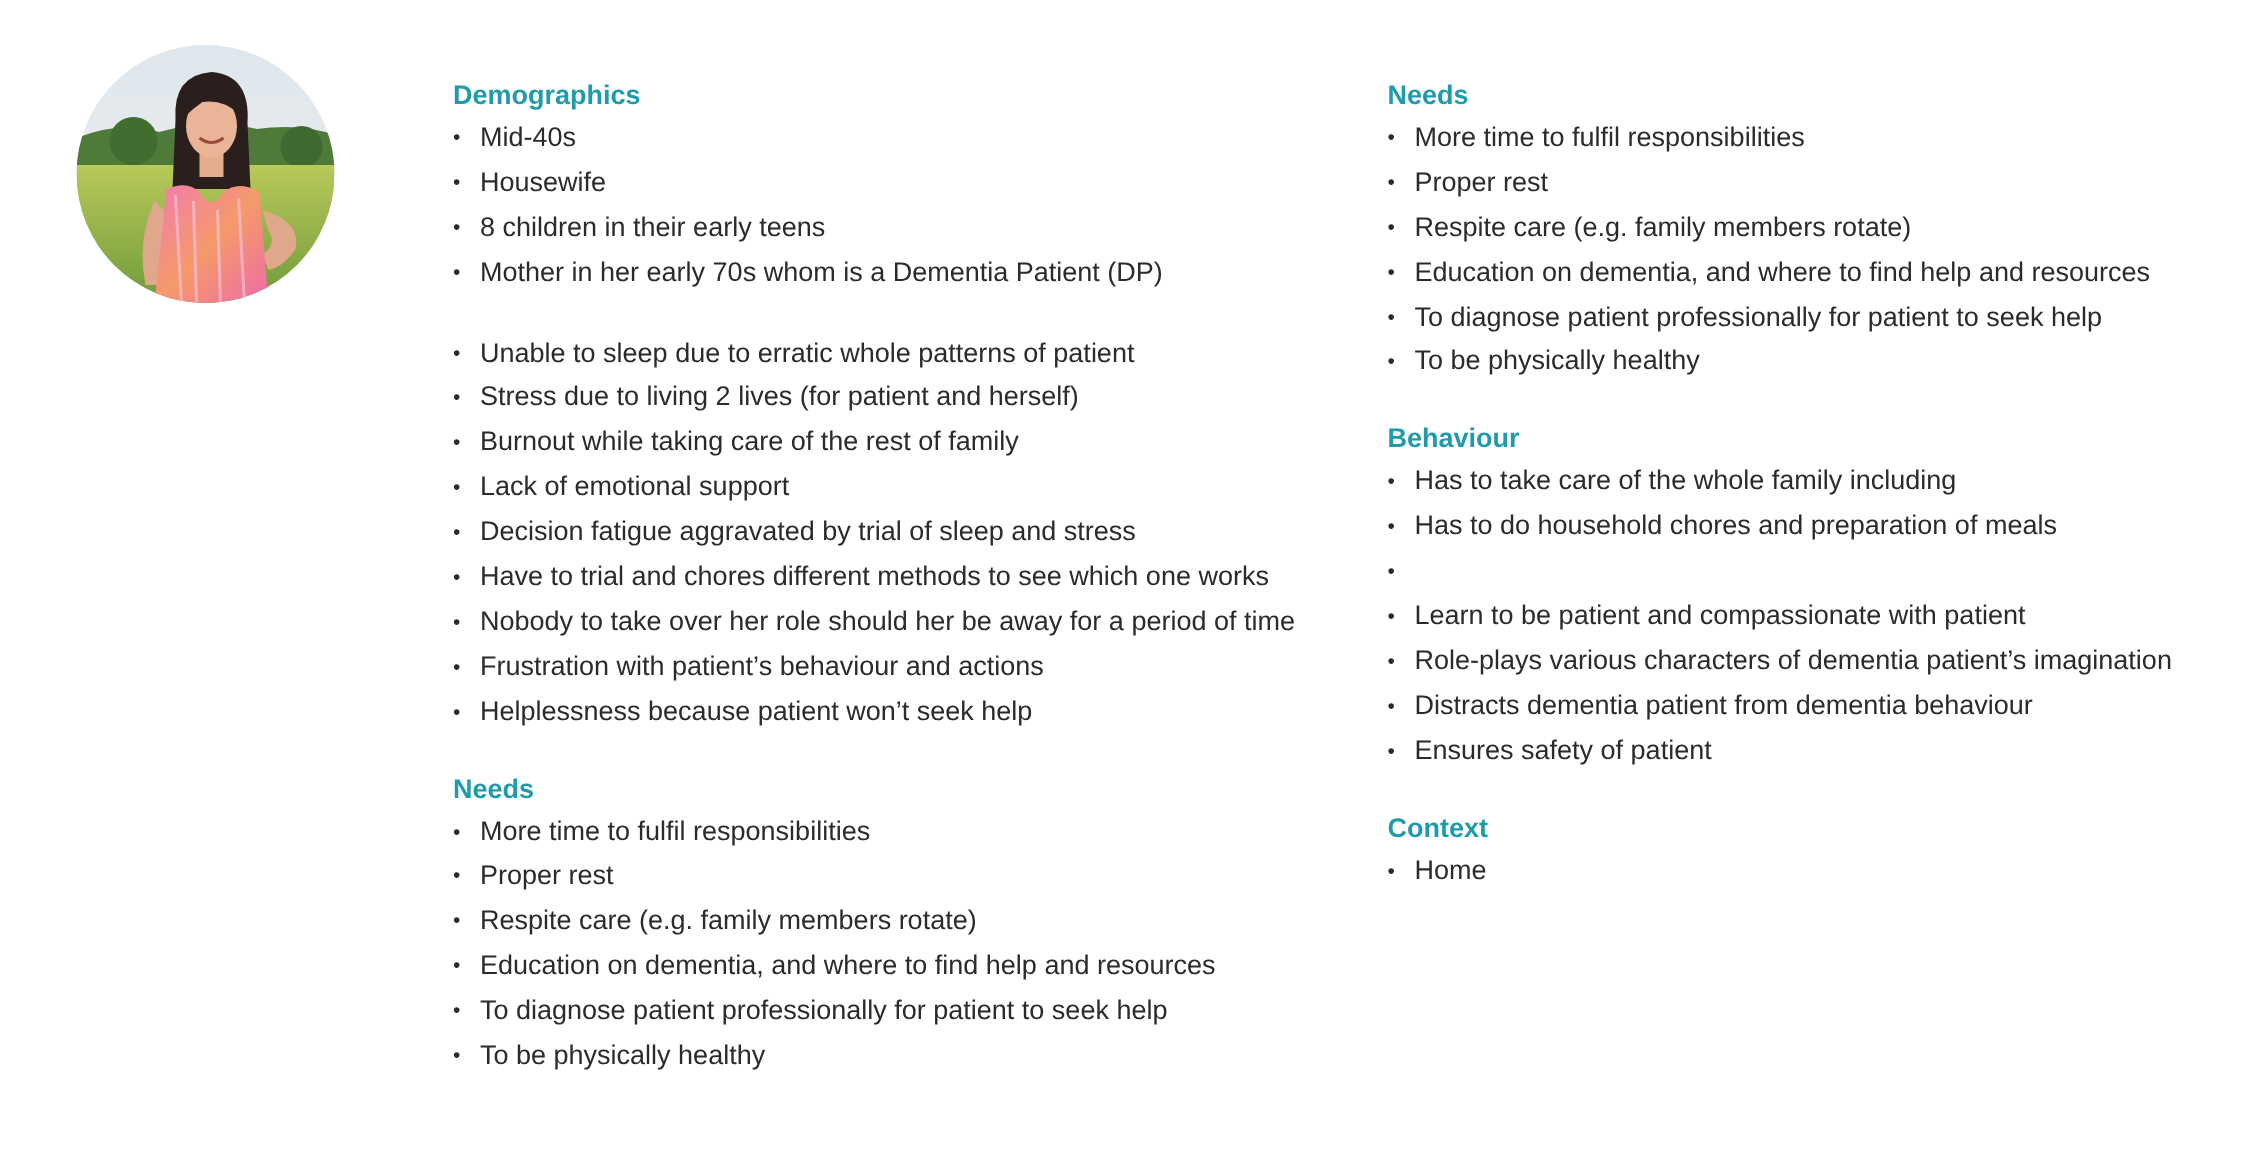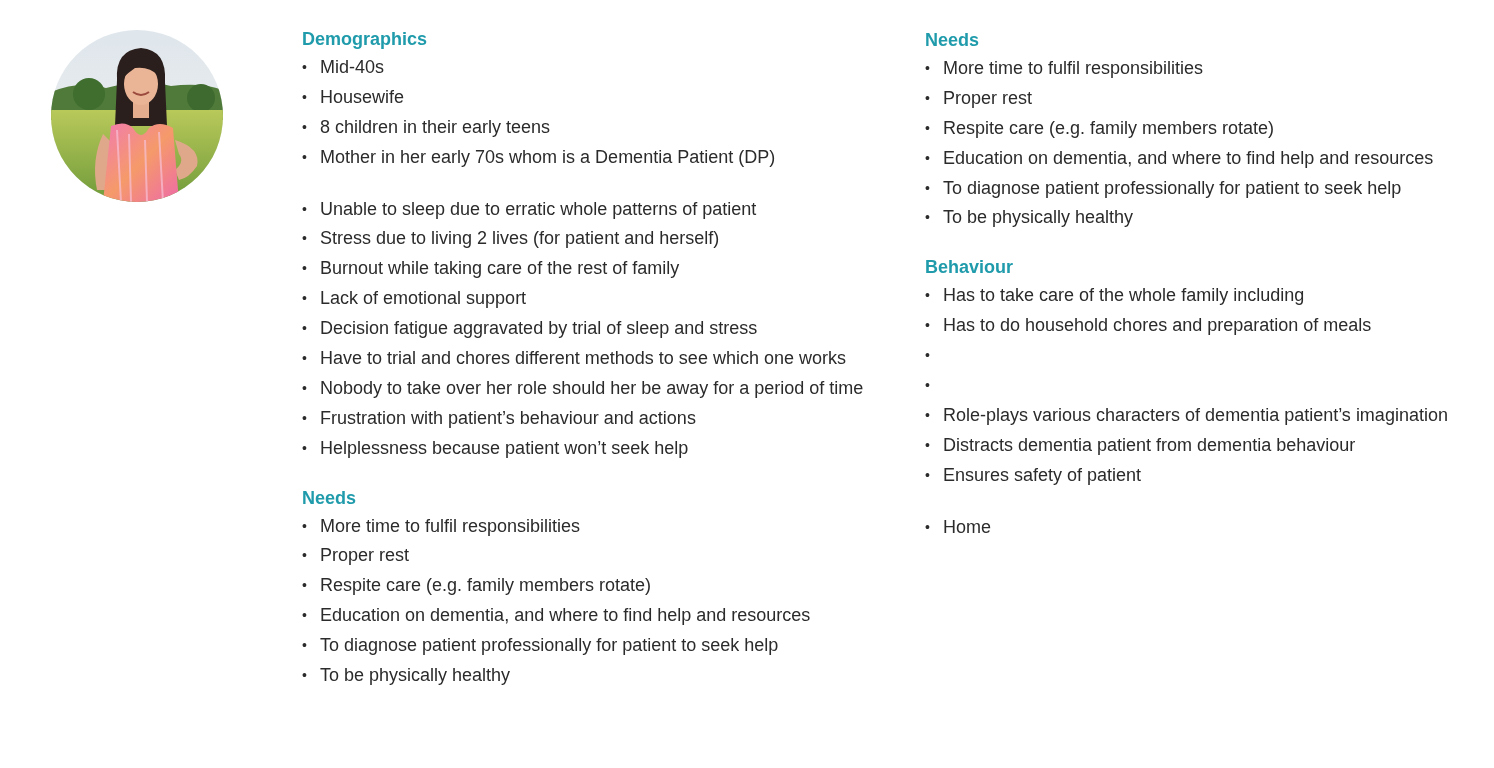--- a/index.html
+++ b/index.html
@@ -26,21 +26,21 @@
     }
     .avatar svg { display: block; width: 100%; height: 100%; }
 
     .column {
       position: absolute;
       top: 27px;
     }
     .col-left { left: 302px; }
     .col-right { left: 925px; }
 
-    .section { margin-bottom: 22px; }
+    .section { margin-bottom: 22px; margin-top: 24px; }
     .section-title {
       font-size: 18px;
       font-weight: bold;
       color: #1f9bab;
       height: 24px;
       line-height: 24px;
       margin: 0 0 2px 0;
     }
     ul.items {
       list-style: none;
@@ -162,25 +162,26 @@
       <li><span class="bullet">•</span><span>To be physically healthy</span></li>
     </ul>
   </div>
 
   <div class="section">
     <h3 class="section-title">Behaviour</h3>
     <ul class="items">
       <li><span class="bullet">•</span><span>Has to take care of the whole family including</span></li>
       <li><span class="bullet">•</span><span>Has to do household chores and preparation of meals</span></li>
       <li><span class="bullet">•</span></li>
-      <li><span class="bullet">•</span></li>
+      <li><span class="bullet">•</span><span>Learn to be patient and compassionate with patient</span></li>
       <li><span class="bullet">•</span><span>Role-plays various characters of dementia patient’s imagination</span></li>
       <li><span class="bullet">•</span><span>Distracts dementia patient from dementia behaviour</span></li>
       <li><span class="bullet">•</span><span>Ensures safety of patient</span></li>
     </ul>
   </div>
 
   <div class="section">
+    <h3 class="section-title">Context</h3>
     <ul class="items">
       <li><span class="bullet">•</span><span>Home</span></li>
     </ul>
   </div>
 </div>
 
 </body></html>

